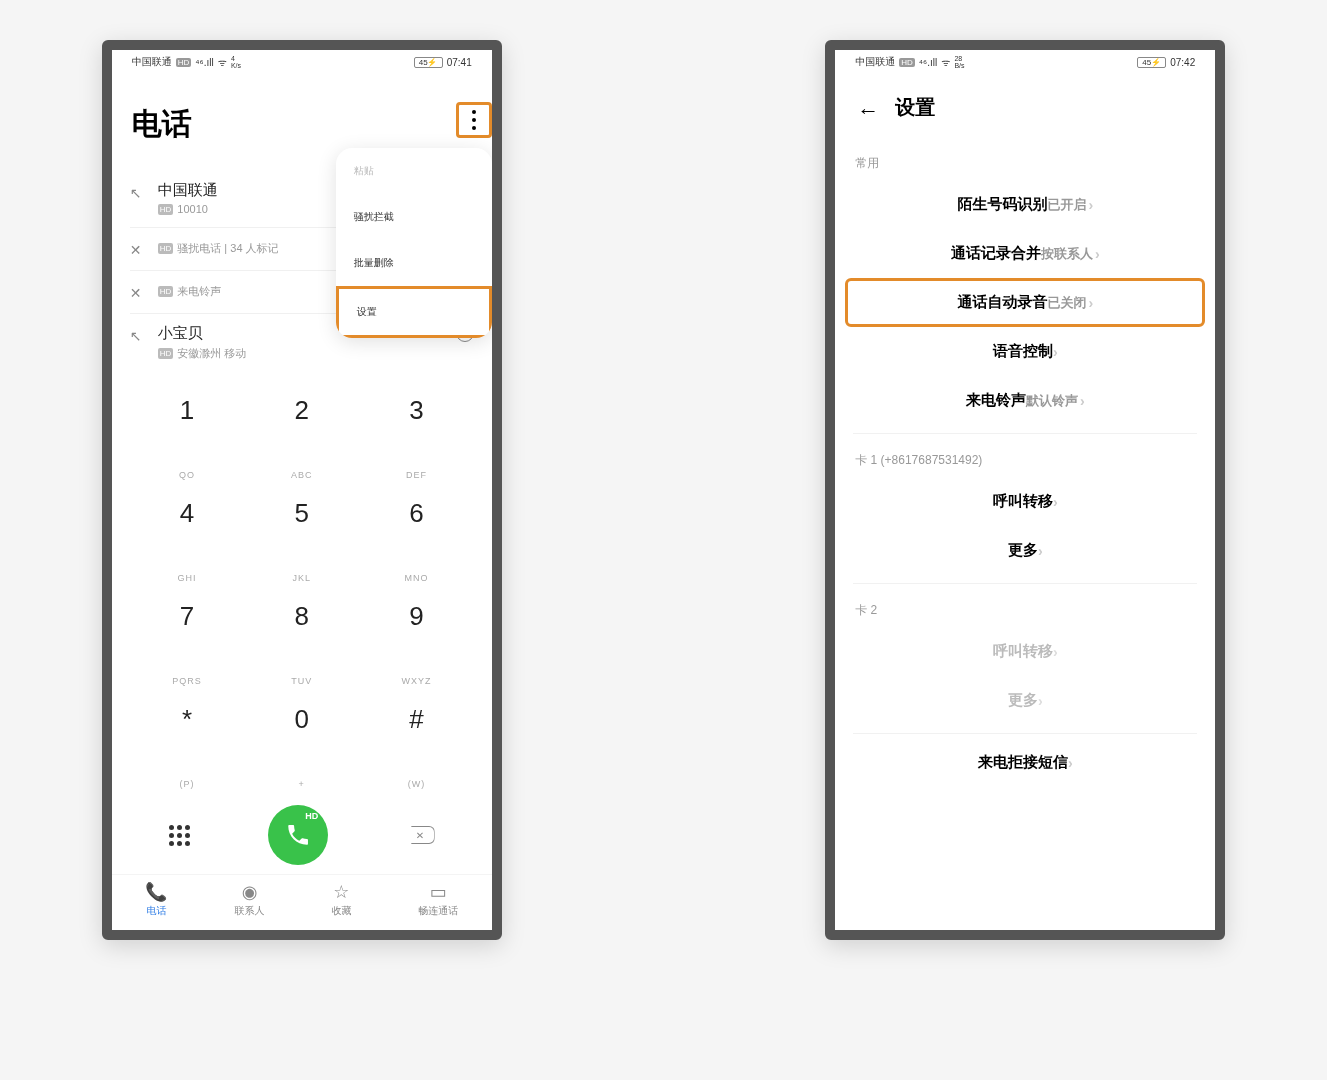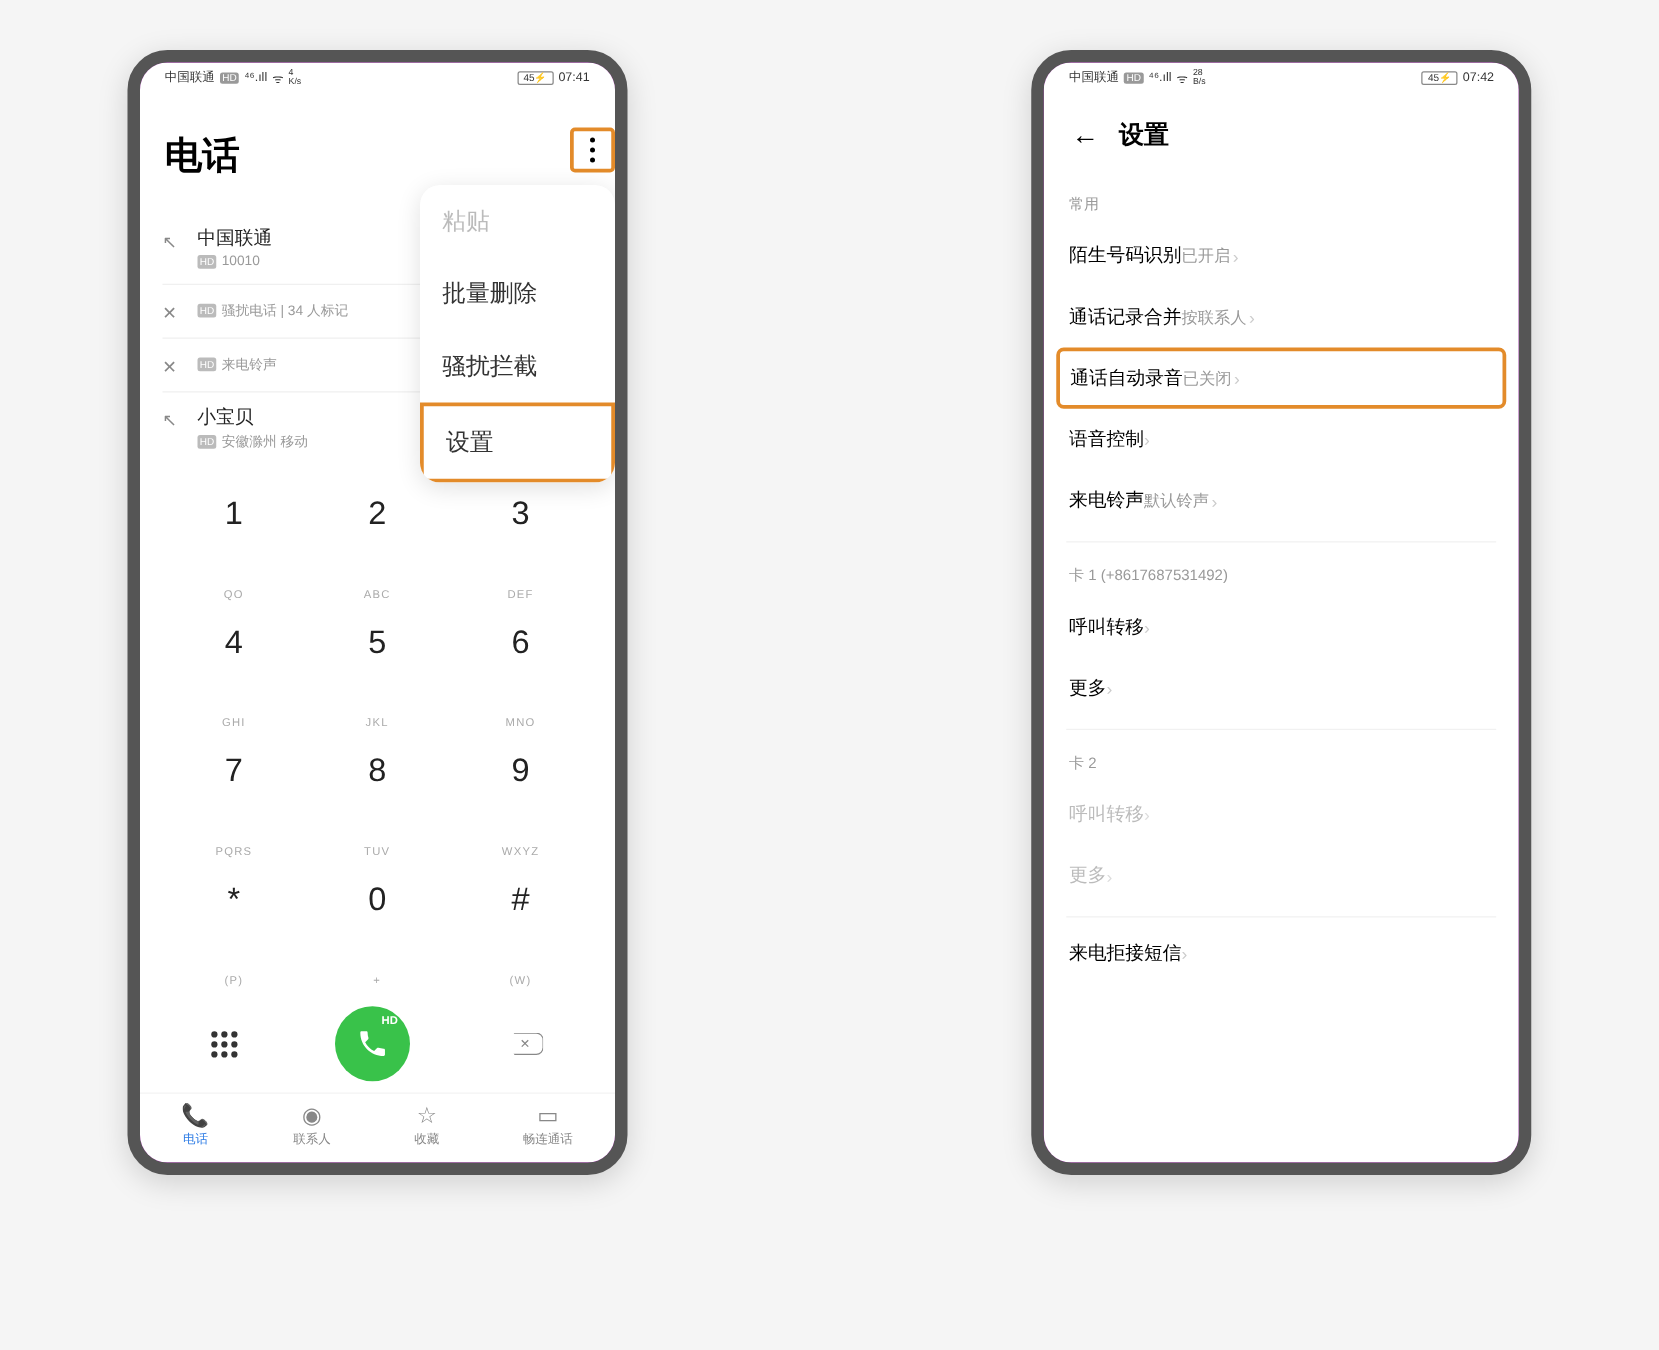--- a/index.html
+++ b/index.html
@@ -10,23 +10,23 @@
     height: 1080px;
     display: flex;
     justify-content: space-around;
     align-items: flex-start;
     padding-top: 40px;
     gap: 120px;
   }
   .phone {
     width: 400px;
     height: 900px;
-    background: #a21caf;
+    background: #5eead4;
     border: 10px solid #555;
-    border-radius: 32px;
+    border-radius: 6px;
     position: relative;
     overflow: hidden;
     box-shadow: 0 6px 24px rgba(0,0,0,.15);
   }
   .phone::after {
     content:"";
     position: absolute;
     right: -14px;
     top: 240px;
     width: 4px;
@@ -80,21 +80,21 @@
     right:0;
     width:156px;
     background:#fff;
     border-radius:16px;
     box-shadow:0 4px 20px rgba(0,0,0,.12);
     overflow:hidden;
     z-index:10;
   }
   .dropdown-item {
     padding:16px 18px;
-    font-size:19px;
+    font-size:10px;
     color:#333;
   }
   .dropdown-item.disabled { color:#bbb; }
   .call-row {
     display:flex;
     align-items:flex-start;
     padding:10px 0 12px;
     border-bottom:1px solid #f0f0f0;
     gap:10px;
   }
@@ -155,23 +155,24 @@
   .nav-item .ic { font-size:18px; line-height:18px; }
 
   
   .settings-header {
     display:flex; align-items:center; gap:16px; padding:20px 4px 16px;
   }
   .settings-header .back { font-size:22px; }
   .settings-header .title { font-size:20px; font-weight:600; }
   .section-label { font-size:12px; color:#999; margin:18px 2px 8px; }
   .set-row {
-    display:flex; justify-content:flex-start; align-items:center;
+    display:flex; justify-content:center; align-items:center;
     padding:15px 2px;
     font-size:15px;
+    font-weight:bold;
   }
   .set-row .val { color:#999; font-size:13px; display:flex; align-items:center; gap:2px;}
   .chev { color:#ccc; font-size:14px; }
   .set-row.disabled { color:#bbb; }
   .set-row.disabled .chev { color:#ddd; }
   .rule { height:1px; background:#f1f1f1; margin:8px 0 4px; }
   .highlight-row { border:3px solid #e38b2a; border-radius:6px; padding:12px 8px !important; margin:0 -8px;}
 </style>
 </head>
 <body>
@@ -200,22 +201,22 @@
         <div class="more-dots">
             <span></span>
             <span></span>
             <span></span>
           </div>
       </div>
       <div class="page-title">电话</div>
 
       <div class="dropdown">
         <div class="dropdown-item disabled">粘贴</div>
+        <div class="dropdown-item">骚扰拦截</div>
         <div class="dropdown-item">批量删除</div>
-        <div class="dropdown-item">骚扰拦截</div>
         <div class="dropdown-item highlight-box" style="border-width:3px;border-style:solid;border-color:#e38b2a;border-radius:0;">设置</div>
       </div>
 
       <div class="call-row">
         <div class="call-icon">↖</div>
         <div class="call-info">
           <div class="call-name">中国联通</div>
           <div class="call-sub">
               <span class="hd-badge">HD</span>
               <span>10010</span>

